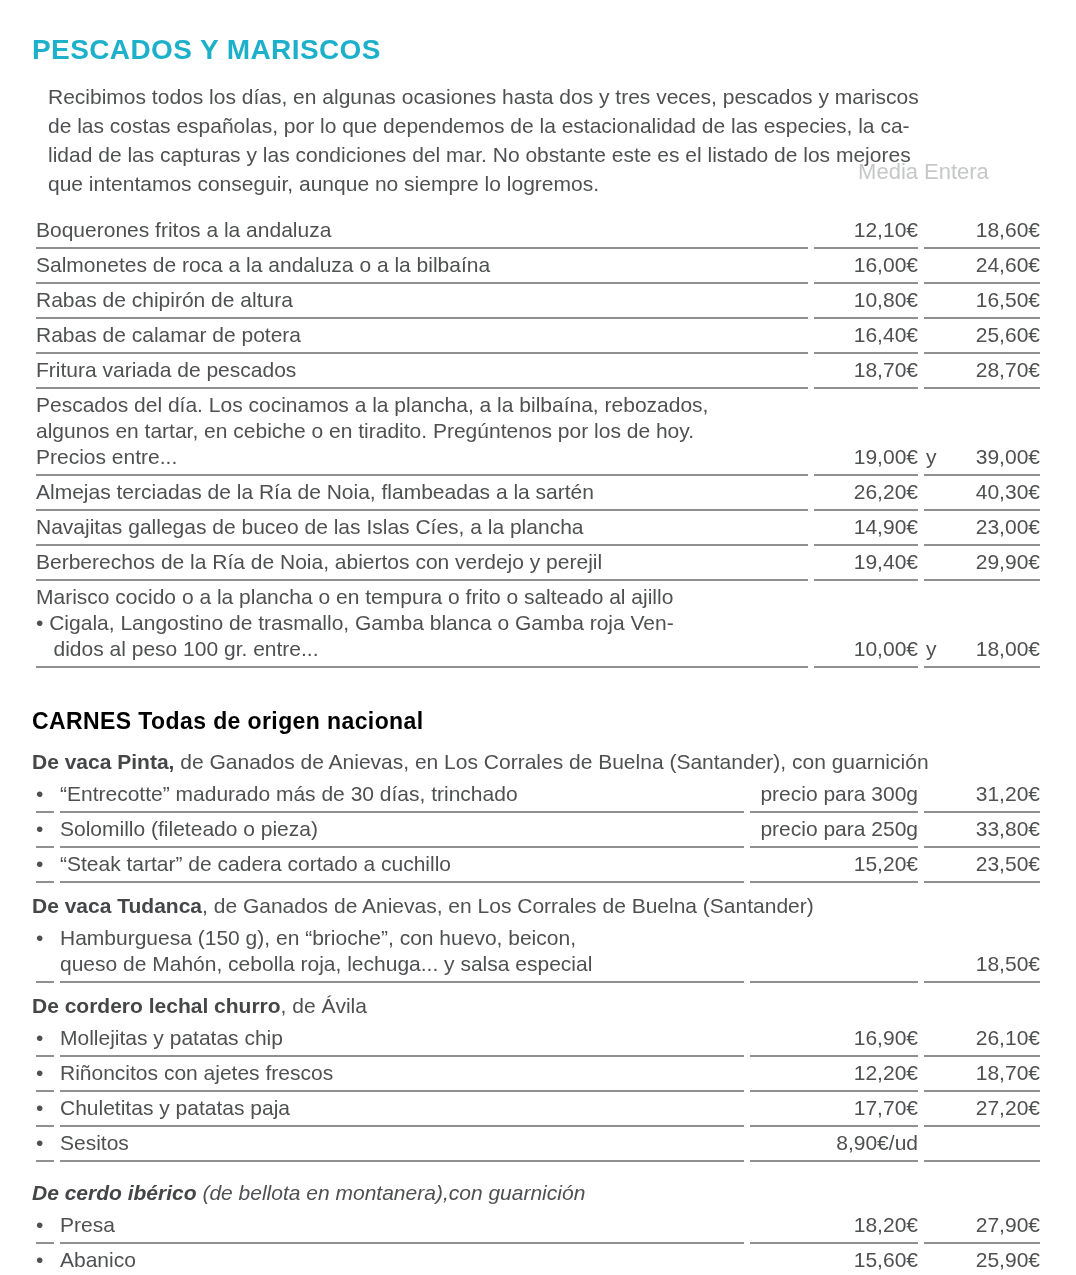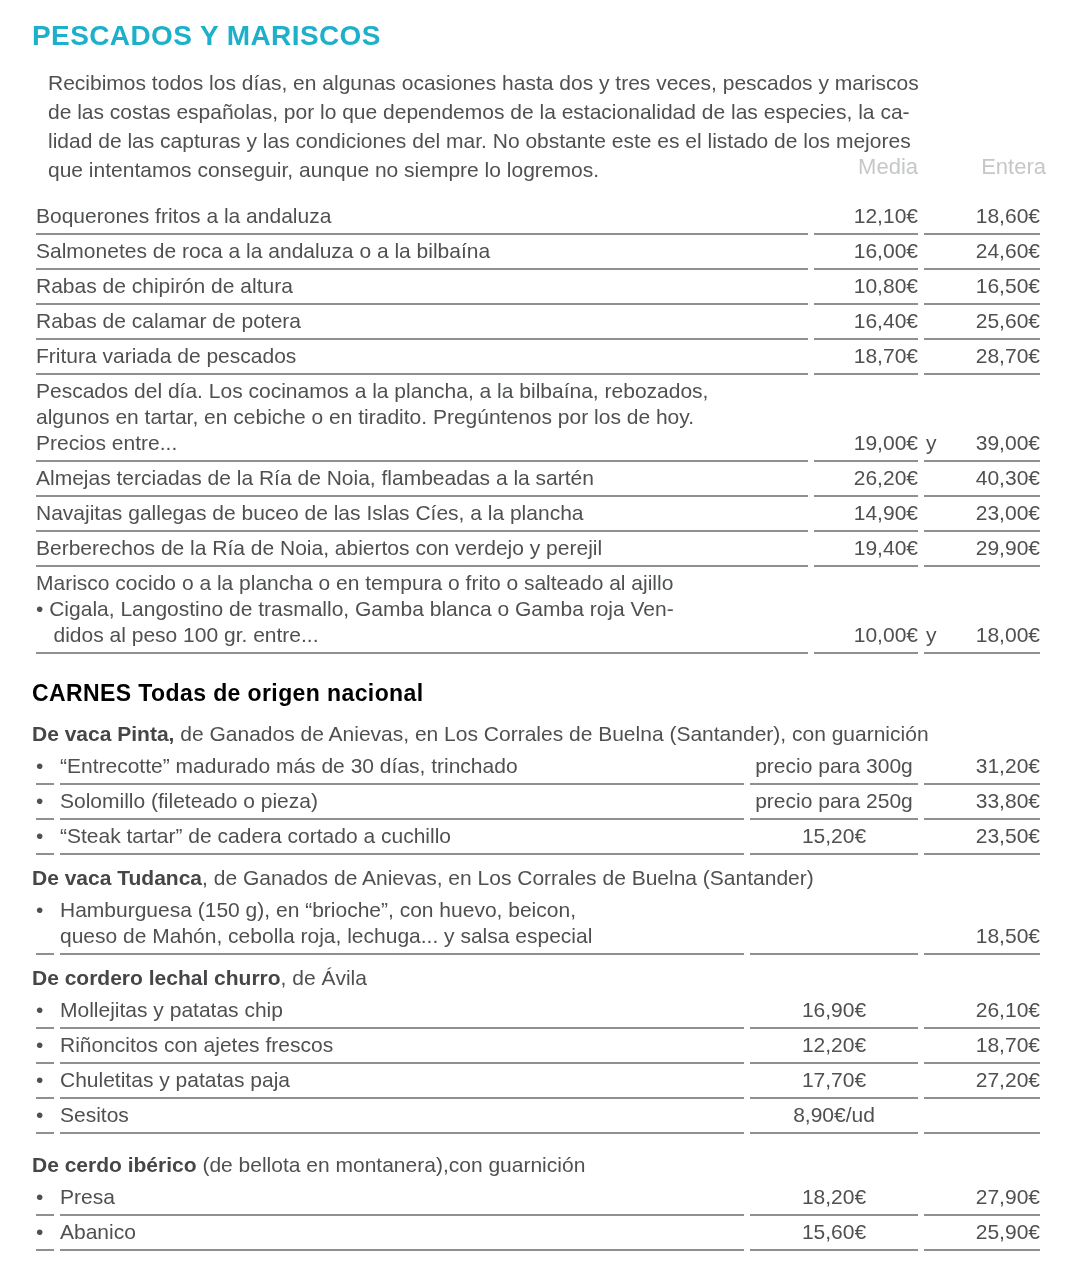--- a/index.html
+++ b/index.html
@@ -5,38 +5,38 @@
   html, body { margin:0; padding:0; background:#ffffff; }
   body {
     width:1076px; height:1275px; overflow:hidden;
     font-family:"Liberation Sans", "DejaVu Sans", sans-serif;
     color:#4f5052;
   }
   .page { box-sizing:border-box; width:1076px; padding:20px 30px 0 30px; }
 
   
   .sec-title {
-    margin:0 0 12px 2px;
+    margin:14px 0 12px 2px;
     font-size:28px; font-weight:800; letter-spacing:.4px;
   }
   .sec-title.pescados { color:#1db0ca; }
   .sec-title.carnes   { color:#000000; font-size:23px; }
 
   
   .intro-wrap { position:relative; margin:0 2px 6px 2px; }
   .intro {
     margin:16px; white-space:pre-line;
     font-size:21px; line-height:29px;
   }
   .colheads {
-    position:absolute; right:-2px; bottom:3px;
+    position:absolute; right:-2px; bottom:12px;
     display:flex; color:#c6c7c9; font-size:22px; line-height:29px;
   }
   .colheads .ch-media  { width:110px; text-align:right; }
-  .colheads .ch-entera { width:122px; text-align:right; margin-left:6px; }
+  .colheads .ch-entera { width:122px; margin-left:6px; }
 
   
   .menu-table {
     display:table; width:100%;
     border-collapse:separate; border-spacing:6px 0;
     table-layout:fixed;
   }
   .trow { display:table-row; }
   .tc {
     display:table-cell; vertical-align:top;
@@ -50,23 +50,23 @@
   .tc.vbottom { vertical-align:bottom; }
   .yflex { display:flex; justify-content:space-between; align-items:baseline; }
   .yflex .conj { padding-left:2px; }
 
   
   .ghead {
     margin:8px 2px 2px 2px;
     font-size:21px; line-height:29px;
   }
   .ghead b { font-weight:700; color:#454648;text-align:right; }
-  .ghead.spaced { margin-top:16px; }
+  .ghead.spaced { margin-top:16px;font-style:italic; }
   .menu-table.carnes .tc.bullet { width:18px; white-space:nowrap; }
-  .menu-table.carnes .tc.media  { width:168px;text-align:center; }
+  .menu-table.carnes .tc.media  { width:168px; }
   .section-gap { height:26px; }
 </style>
 </head>
 <body>
 
 <div class="page">
 
   <section>
     <h1 class="sec-title pescados">PESCADOS Y MARISCOS</h1>
 

